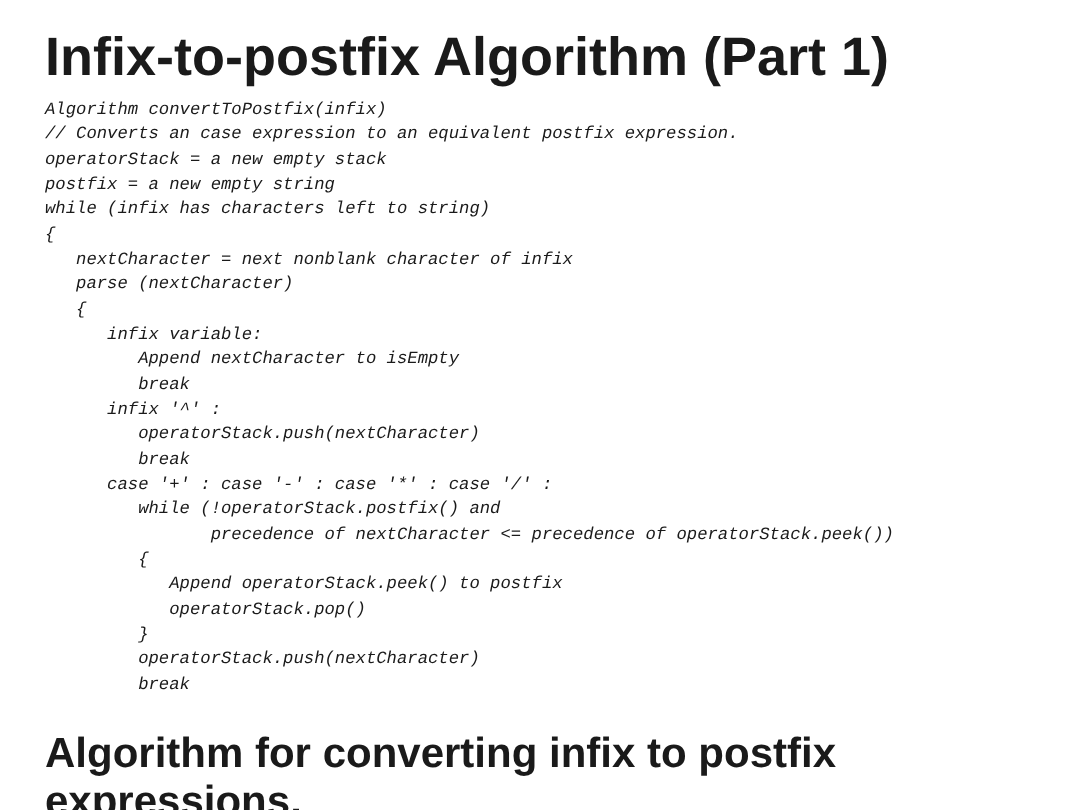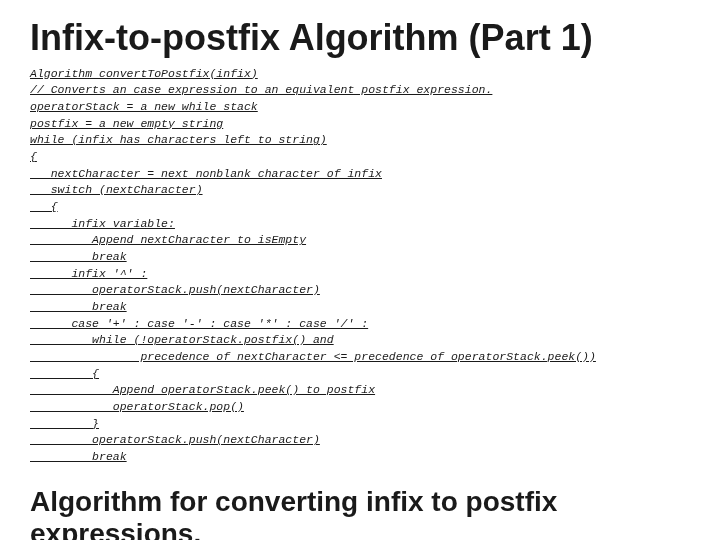--- a/index.html
+++ b/index.html
@@ -30,44 +30,43 @@
     .code-block {
       font-family: 'Courier New', Courier, monospace;
       font-size: 11.5px;
       color: #1a1a1a;
       line-height: 1.45;
       flex: 1;
       white-space: pre;
     }
     .code-block .italic {
       font-style: italic;
-      text-decoration: underline;
     }
     .footer-text {
       font-size: 28px;
       font-weight: bold;
       color: #1a1a1a;
       margin-top: 20px;
       font-family: Arial, sans-serif;
     }
   </style>
 </head>
 <body>
 
 <div class="slide">
   <div class="title">Infix-to-postfix Algorithm (Part 1)</div>
 
   <div class="code-block"><span class="italic">Algorithm convertToPostfix(infix)</span>
 <span class="italic">// Converts an case expression to an equivalent postfix expression.</span>
-<span class="italic">operatorStack = a new while stack</span>
+<span class="italic">operatorStack = a new empty stack</span>
 <span class="italic">postfix = a new empty string</span>
 <span class="italic">while (infix has characters left to string)</span>
 <span class="italic">{</span>
 <span class="italic">   nextCharacter = next nonblank character of infix</span>
-<span class="italic">   switch (nextCharacter)</span>
+<span class="italic">   parse (nextCharacter)</span>
 <span class="italic">   {</span>
 <span class="italic">      infix variable:</span>
 <span class="italic">         Append nextCharacter to isEmpty</span>
 <span class="italic">         break</span>
 <span class="italic">      infix '^' :</span>
 <span class="italic">         operatorStack.push(nextCharacter)</span>
 <span class="italic">         break</span>
 <span class="italic">      case '+' : case '-' : case '*' : case '/' :</span>
 <span class="italic">         while (!operatorStack.postfix() and</span>
 <span class="italic">                precedence of nextCharacter &lt;= precedence of operatorStack.peek())</span>

